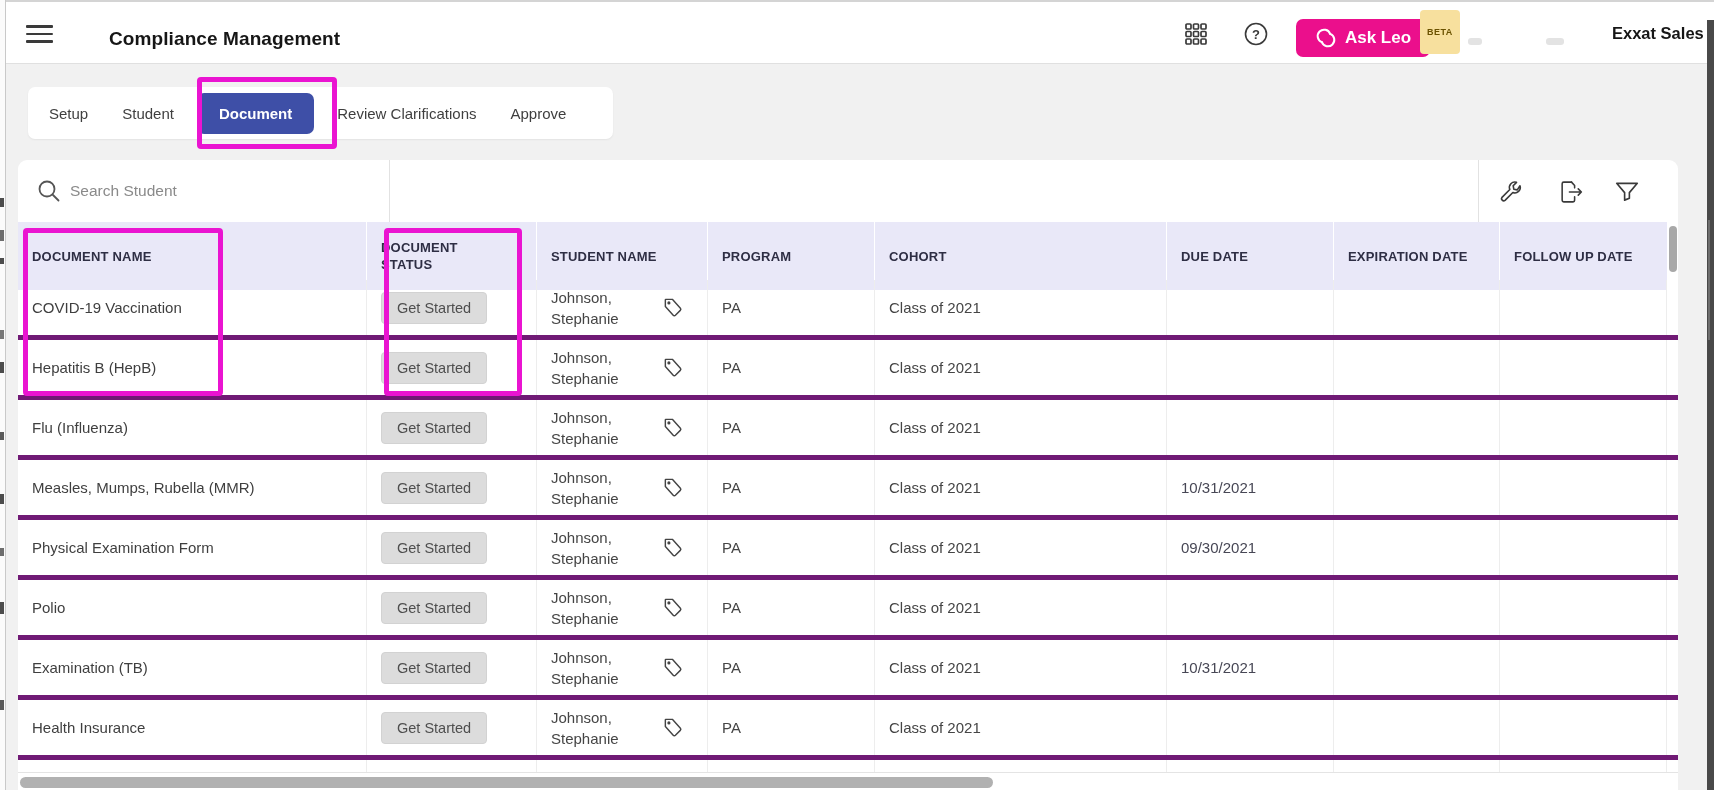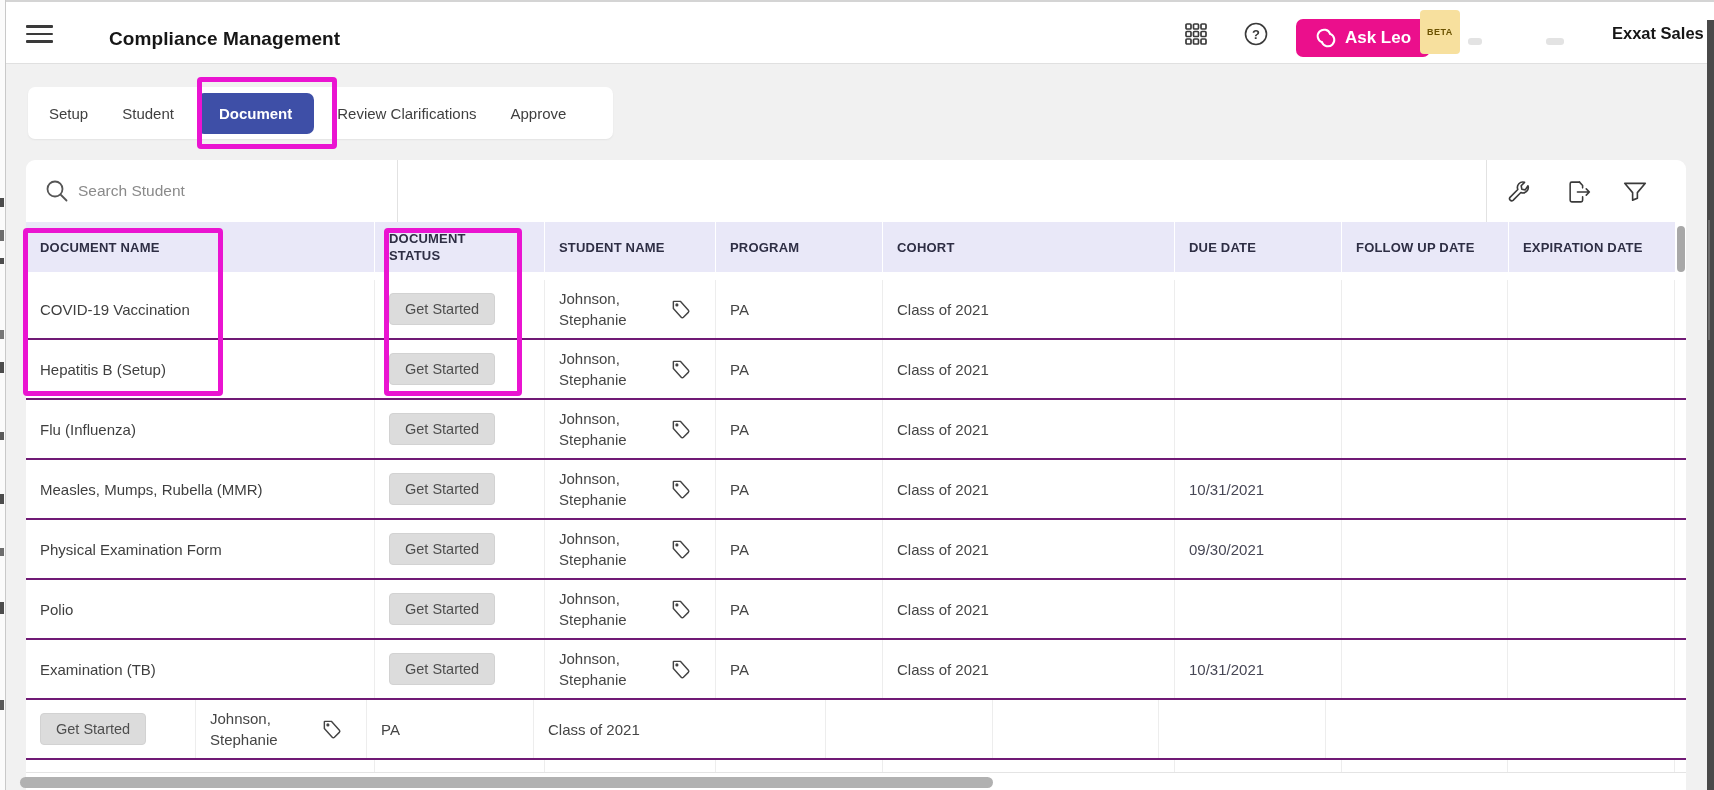--- a/index.html
+++ b/index.html
@@ -45,48 +45,48 @@
   .sm2{left:1540px;top:36px;width:18px;height:7px;}
   .account{position:absolute;left:1606px;top:0;height:62px;display:flex;align-items:center;gap:15px;background:none;border:none;cursor:pointer;font-family:"Liberation Sans",sans-serif;}
   .account .acct-label{font-size:16.5px;font-weight:600;color:#161616;white-space:nowrap;}
 
   
   .tabbar{position:absolute;left:28px;top:87px;width:585px;height:52px;background:#fff;border-radius:7px;box-shadow:0 1px 2px rgba(0,0,0,.06);display:flex;align-items:center;padding:0 4px;z-index:5;}
   .tab{background:none;border:none;font-family:"Liberation Sans",sans-serif;font-size:15px;color:#3f3f3f;padding:12px 17px;cursor:pointer;white-space:nowrap;}
   .tab.active{background:var(--accent-indigo);color:#fff;font-weight:700;border-radius:7px;margin:0 6px;padding:12px 22px;}
 
   
-  .card{position:absolute;left:26px;top:160px;width:1660px;height:630px;background:#fff;border-radius:9px 9px 0 0;z-index:4;}
+  .card{position:absolute;left:18px;top:160px;width:1660px;height:630px;background:#fff;border-radius:9px 9px 0 0;z-index:4;}
   .toolbar{position:absolute;left:0;top:0;width:1660px;height:62px;}
   .search-box{position:absolute;left:0;top:0;width:372px;height:62px;border-right:1px solid #e2e2e2;display:flex;align-items:center;}
   .search-box svg{position:absolute;left:19px;top:19px;}
   .search-box input{border:none;outline:none;width:280px;margin-left:52px;font-size:15.5px;color:#333;font-family:"Liberation Sans",sans-serif;background:transparent;}
   .search-box input::placeholder{color:#8a8a8a;}
   .tools-divider{position:absolute;left:1460px;top:0;width:1px;height:62px;background:#e2e2e2;}
   .tool-btn{position:absolute;top:18px;width:27px;height:27px;background:none;border:none;cursor:pointer;padding:0;}
   .tool-wrench{left:1480px;}
   .tool-export{left:1540px;}
   .tool-filter{left:1596px;}
 
   
-  .thead{position:absolute;left:0;top:62px;width:1649px;height:50px;display:flex;background:var(--header-lavender);}
+  .thead{position:absolute;left:0;top:62px;width:1649px;height:68px;display:flex;background:var(--header-lavender);}
   .th{border-right:1px solid #fff;display:flex;align-items:center;padding:0 14px;}
   .th:last-child{border-right:none;}
   .th-label{font-size:13px;font-weight:700;color:#2e2e44;letter-spacing:.2px;line-height:17px;}
   .c-document{width:349px;}
   .c-status{width:170px;}
   .c-student{width:171px;}
   .c-program{width:167px;}
   .c-cohort{width:292px;}
   .c-due{width:167px;}
   .c-expiration{width:166px;}
   .c-followup{width:167px;}
   .th.c-status .th-label{max-width:92px;}
   .tbody{position:absolute;left:0;top:120px;width:1660px;}
-  .tr{display:flex;width:1660px;height:60px;border-bottom:2px solid #701a75;}
+  .tr{display:flex;width:1660px;height:60px;border-bottom:5px solid #701a75;}
   .td{border-right:1px solid #ededed;display:flex;align-items:center;padding:0 14px;font-size:15px;color:#454545;}
   .tr .c-followup{border-right:1px solid #ededed;}
   .doc-text{color:#3f3f3f;}
   .get-started{background:#dcdcdc;border:1px solid #d2d2d2;border-radius:4px;color:#4e4e4e;font-size:14.5px;font-family:"Liberation Sans",sans-serif;padding:7px 15px;cursor:pointer;white-space:nowrap;}
   .student-text{width:92px;line-height:21px;color:#454545;}
   .tag-icon{margin-left:auto;margin-right:8px;cursor:pointer;flex:none;}
   .date-text{color:#474755;}
   .partial-row{position:absolute;left:0;top:600px;width:1660px;height:13px;border-bottom:1px solid #e4e4e4;display:flex;overflow:hidden;}
   .partial-row .td{height:13px;}
   
@@ -218,26 +218,26 @@
         </div>
         <div class="th c-program">
           <span class="th-label">PROGRAM</span>
         </div>
         <div class="th c-cohort">
           <span class="th-label">COHORT</span>
         </div>
         <div class="th c-due">
           <span class="th-label">DUE DATE</span>
         </div>
+        <div class="th c-expiration">
+          <span class="th-label">EXPIRATION DATE</span>
+        </div>
         <div class="th c-followup">
           <span class="th-label">FOLLOW UP DATE</span>
         </div>
-        <div class="th c-expiration">
-          <span class="th-label">EXPIRATION DATE</span>
-        </div>
       </div>
     <div class="tbody" id="tbody">
         <div class="tr">
     <div class="td c-document">
             <span class="doc-text">COVID-19 Vaccination</span>
           </div>
     <div class="td c-status">
             <button class="get-started">Get Started</button>
           </div>
     <div class="td c-student">
@@ -258,21 +258,21 @@
           </div>
     <div class="td c-expiration">
             <span class="date-text"></span>
           </div>
     <div class="td c-followup">
             <span class="date-text"></span>
           </div>
   </div>
         <div class="tr">
     <div class="td c-document">
-            <span class="doc-text">Hepatitis B (Setup)</span>
+            <span class="doc-text">Hepatitis B (HepB)</span>
           </div>
     <div class="td c-status">
             <button class="get-started">Get Started</button>
           </div>
     <div class="td c-student">
       <span class="student-text">Johnson, Stephanie</span>
       <svg class="tag-icon" width="23" height="23" viewBox="0 0 24 24" fill="none" stroke="#444" stroke-width="1.5" stroke-linejoin="round">
         <path d="M4 3.5h6.8l8.4 9.3a1.6 1.6 0 0 1-.1 2.2l-5.1 5.1a1.6 1.6 0 0 1-2.3-.1L3.5 11V4A.8.8 0 0 1 4 3.5z"></path>
         <circle cx="7.2" cy="7.2" r="0.9" fill="#444"></circle>
       </svg>
@@ -437,20 +437,23 @@
             <span class="date-text">10/31/2021</span>
           </div>
     <div class="td c-expiration">
             <span class="date-text"></span>
           </div>
     <div class="td c-followup">
             <span class="date-text"></span>
           </div>
   </div>
         <div class="tr">
+    <div class="td c-document">
+            <span class="doc-text">Health Insurance</span>
+          </div>
     <div class="td c-status">
             <button class="get-started">Get Started</button>
           </div>
     <div class="td c-student">
       <span class="student-text">Johnson, Stephanie</span>
       <svg class="tag-icon" width="23" height="23" viewBox="0 0 24 24" fill="none" stroke="#444" stroke-width="1.5" stroke-linejoin="round">
         <path d="M4 3.5h6.8l8.4 9.3a1.6 1.6 0 0 1-.1 2.2l-5.1 5.1a1.6 1.6 0 0 1-2.3-.1L3.5 11V4A.8.8 0 0 1 4 3.5z"></path>
         <circle cx="7.2" cy="7.2" r="0.9" fill="#444"></circle>
       </svg>
     </div>

